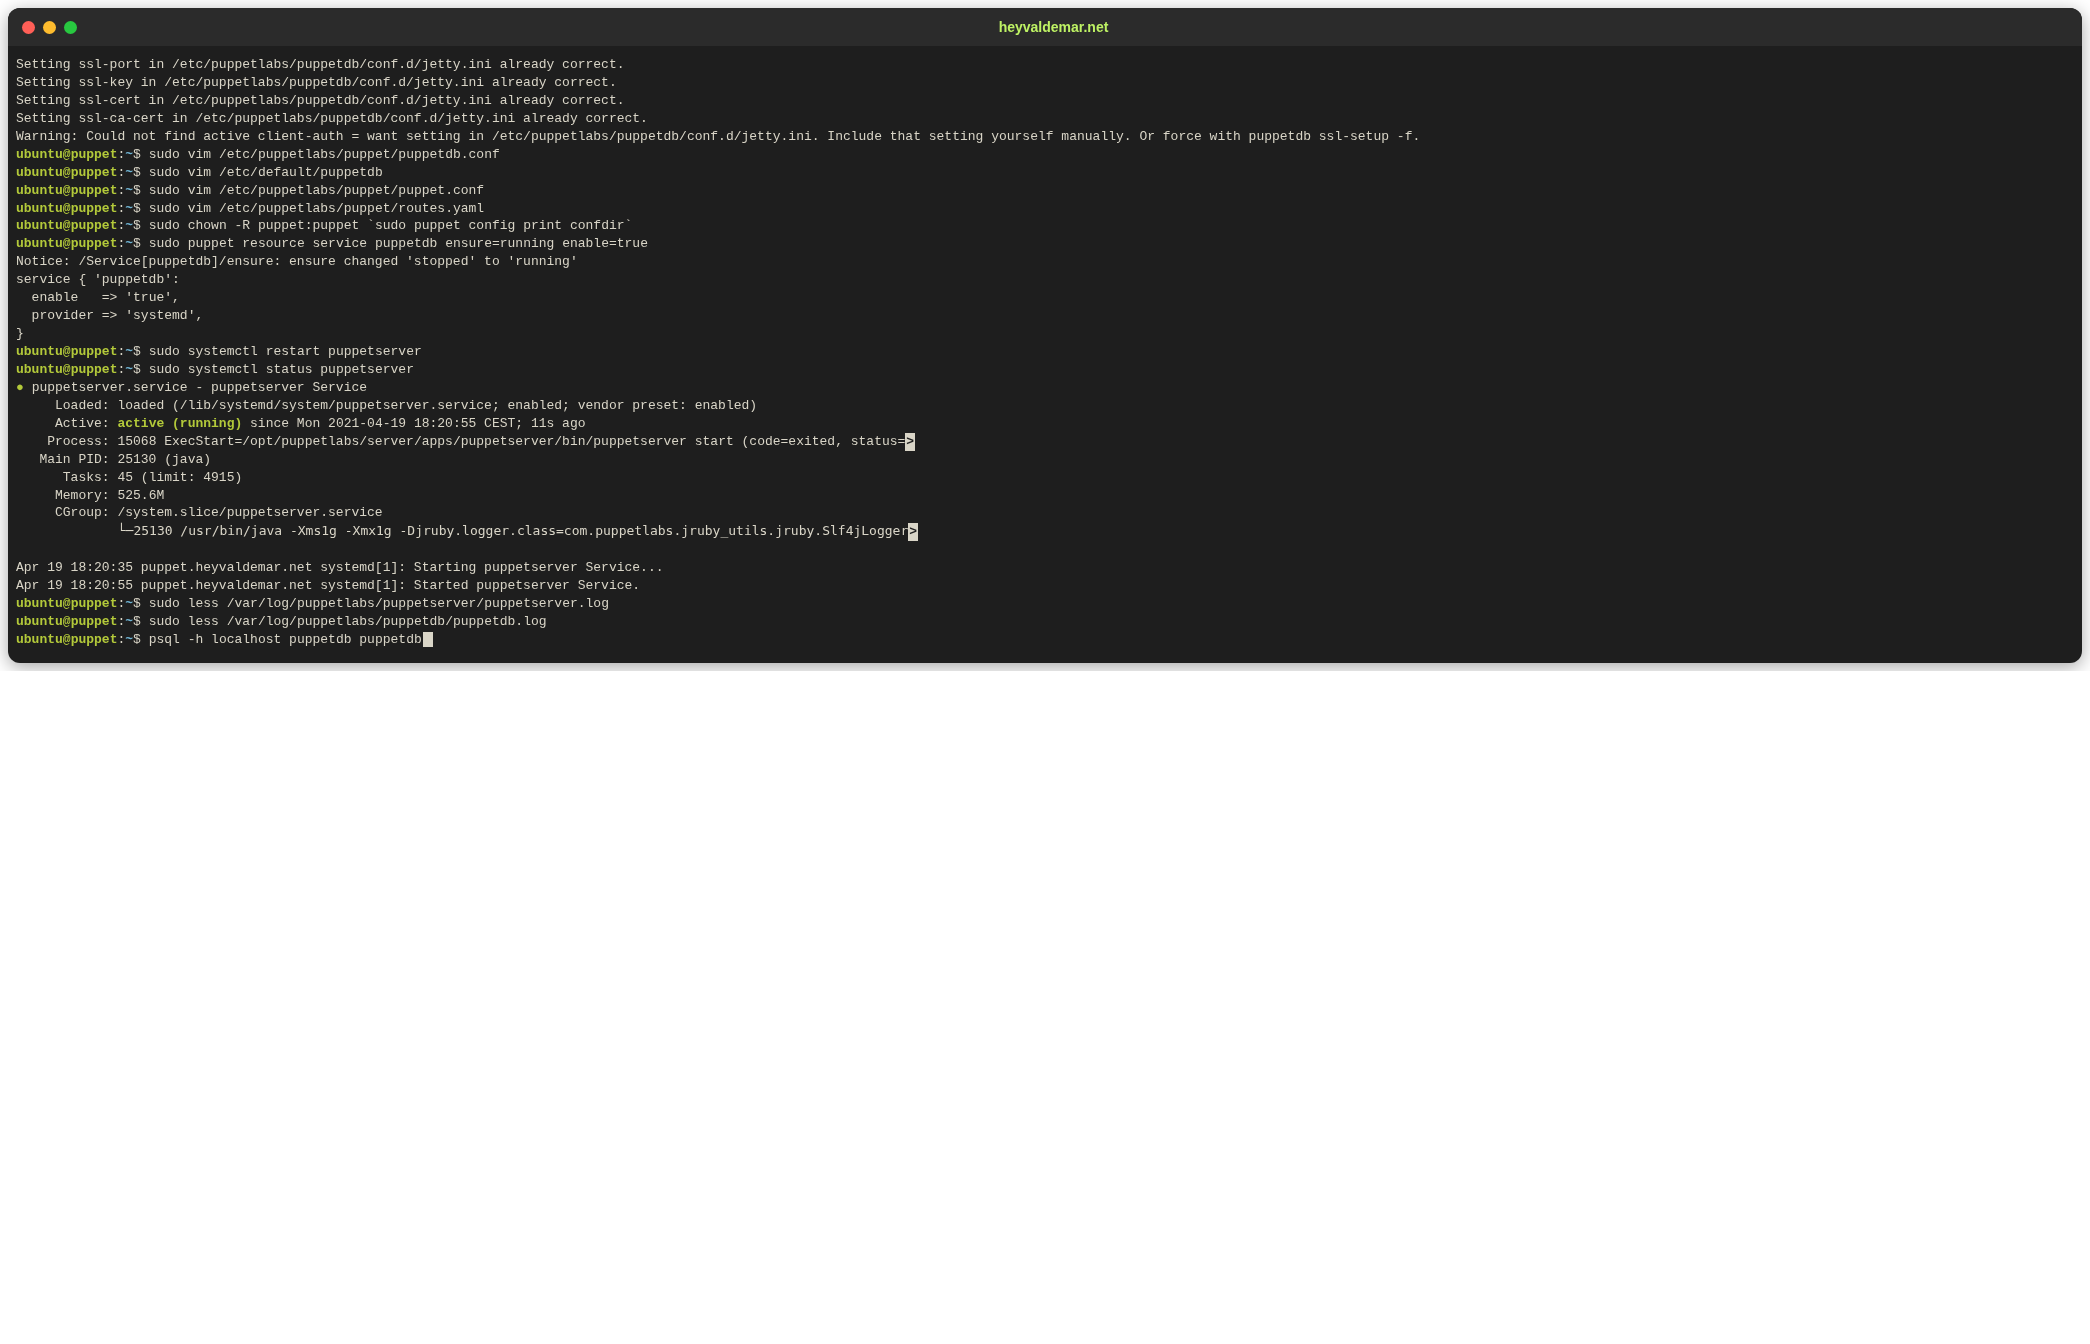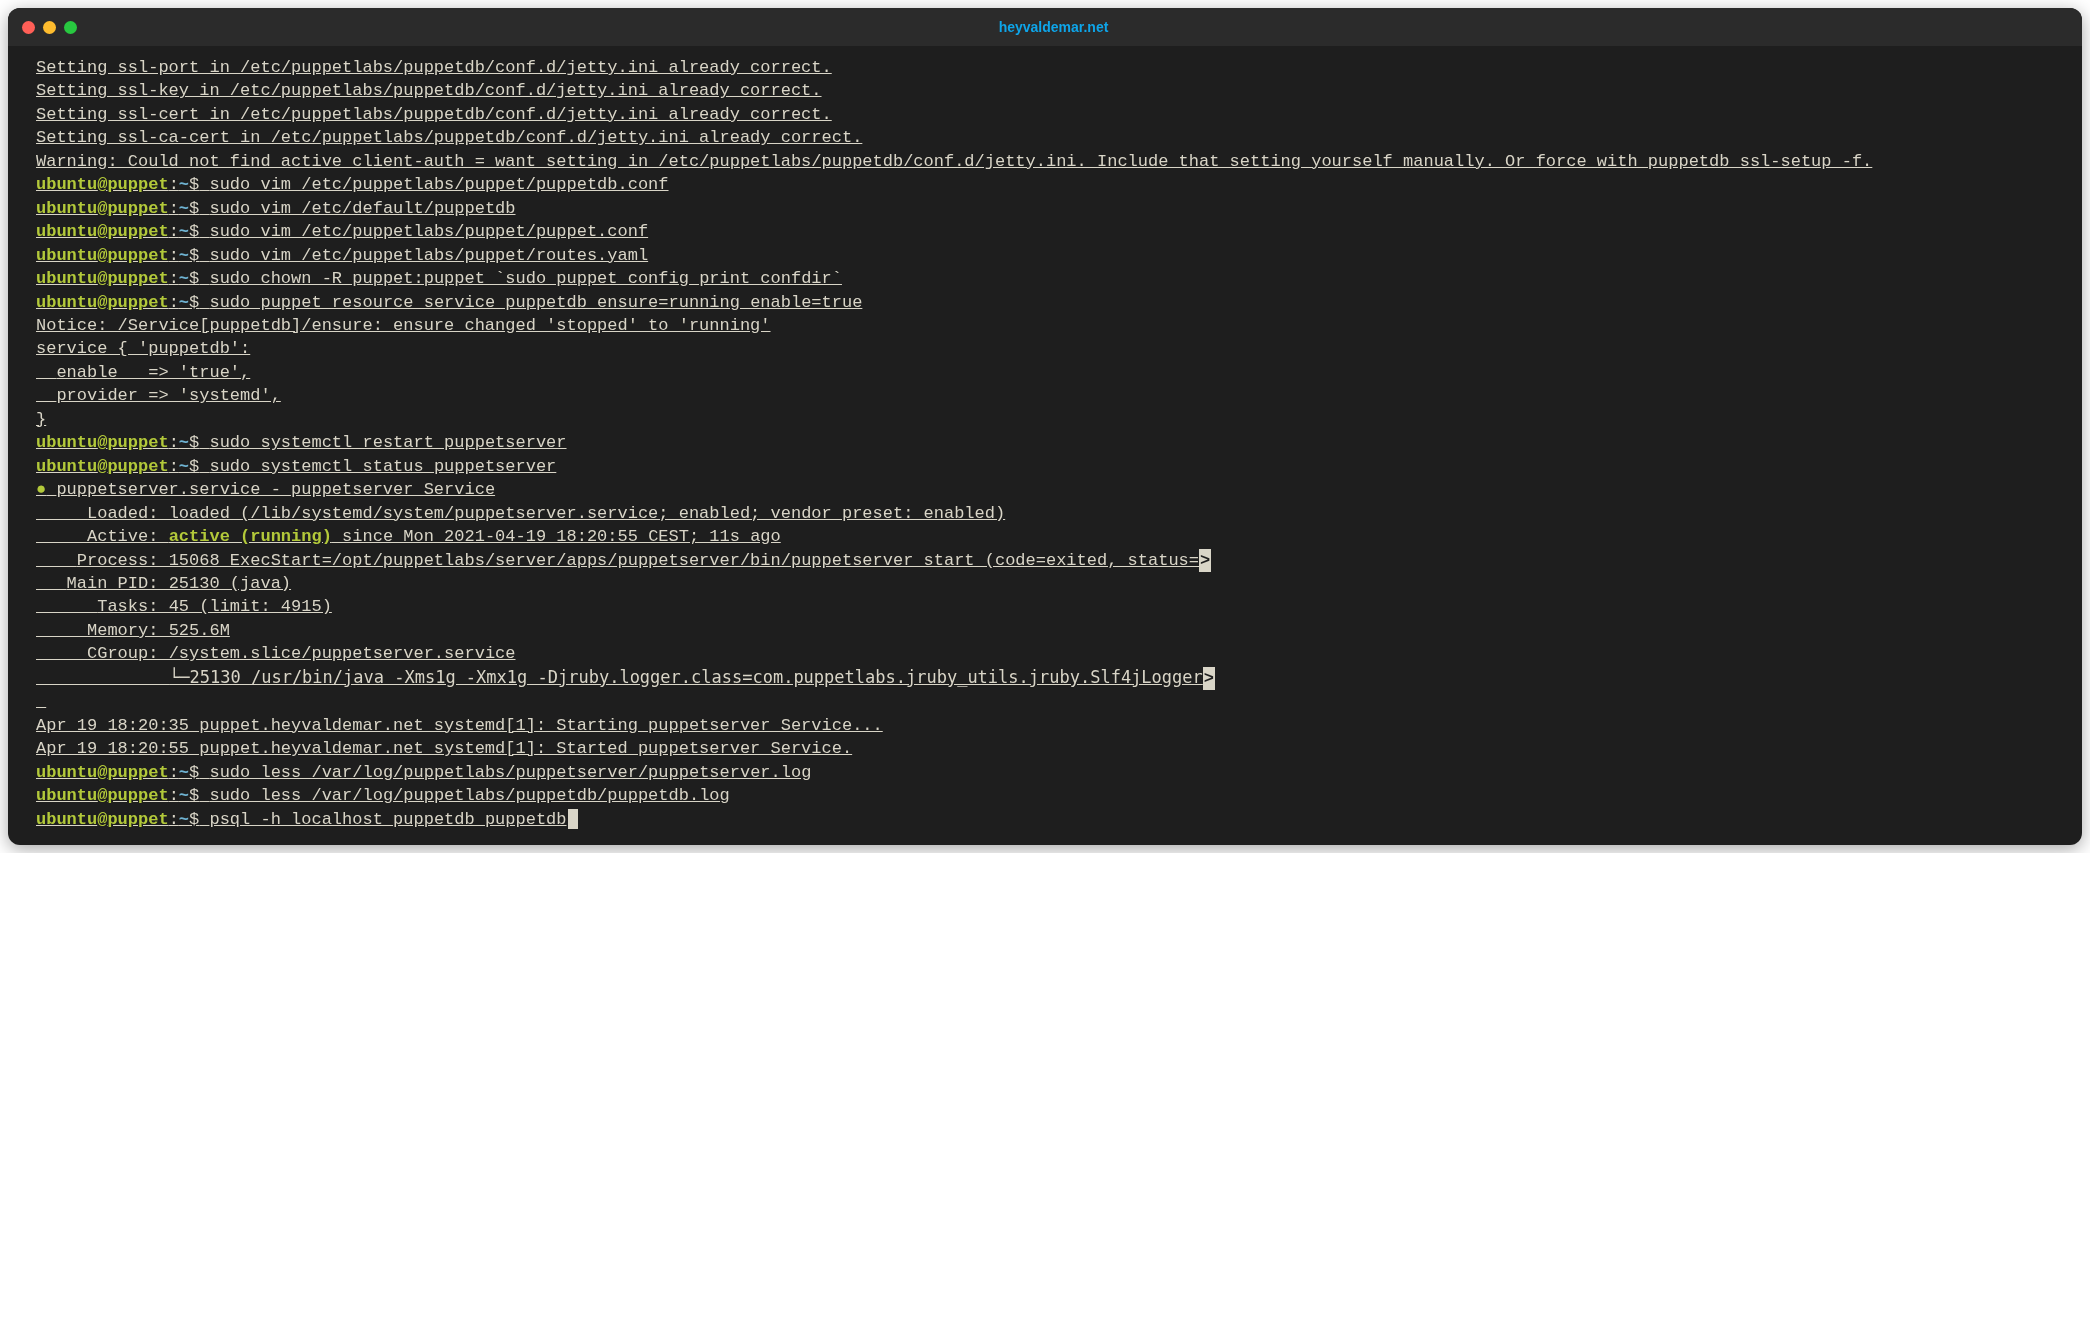--- a/index.html
+++ b/index.html
@@ -32,32 +32,31 @@
     height: 13px;
     border-radius: 50%;
   }
   .dot.red    { background: #ff5f57; }
   .dot.yellow { background: #febc2e; }
   .dot.green  { background: #28c840; }
   .title {
     position: absolute;
     left: 17px; right: 0;
     text-align: center;
-    color: #0ea5e9;
+    color: #bef264;
     font-family: -apple-system, BlinkMacSystemFont, "Segoe UI", sans-serif;
     font-size: 14px;
     font-weight: 600;
     pointer-events: none;
   }
   .term-body {
-    padding: 10px 12px 14px 28px;
+    padding: 10px 12px 14px 8px;
     color: #d9d5c7;
-    font-size: 17px;
+    font-size: 13px;
     line-height: 1.38;
-    text-decoration: underline;
   }
   .line {
     white-space: pre-wrap;
     word-break: break-word;
   }
   .user   { color: #b3c93a; font-weight: 600; margin-top: 44px; }
   .host   { color: #b3c93a; font-weight: 600; }
   .colon  { color: #d9d5c7; }
   .path   { color: #6fb3d2; font-weight: 600; }
   .dollar { color: #d9d5c7; }

